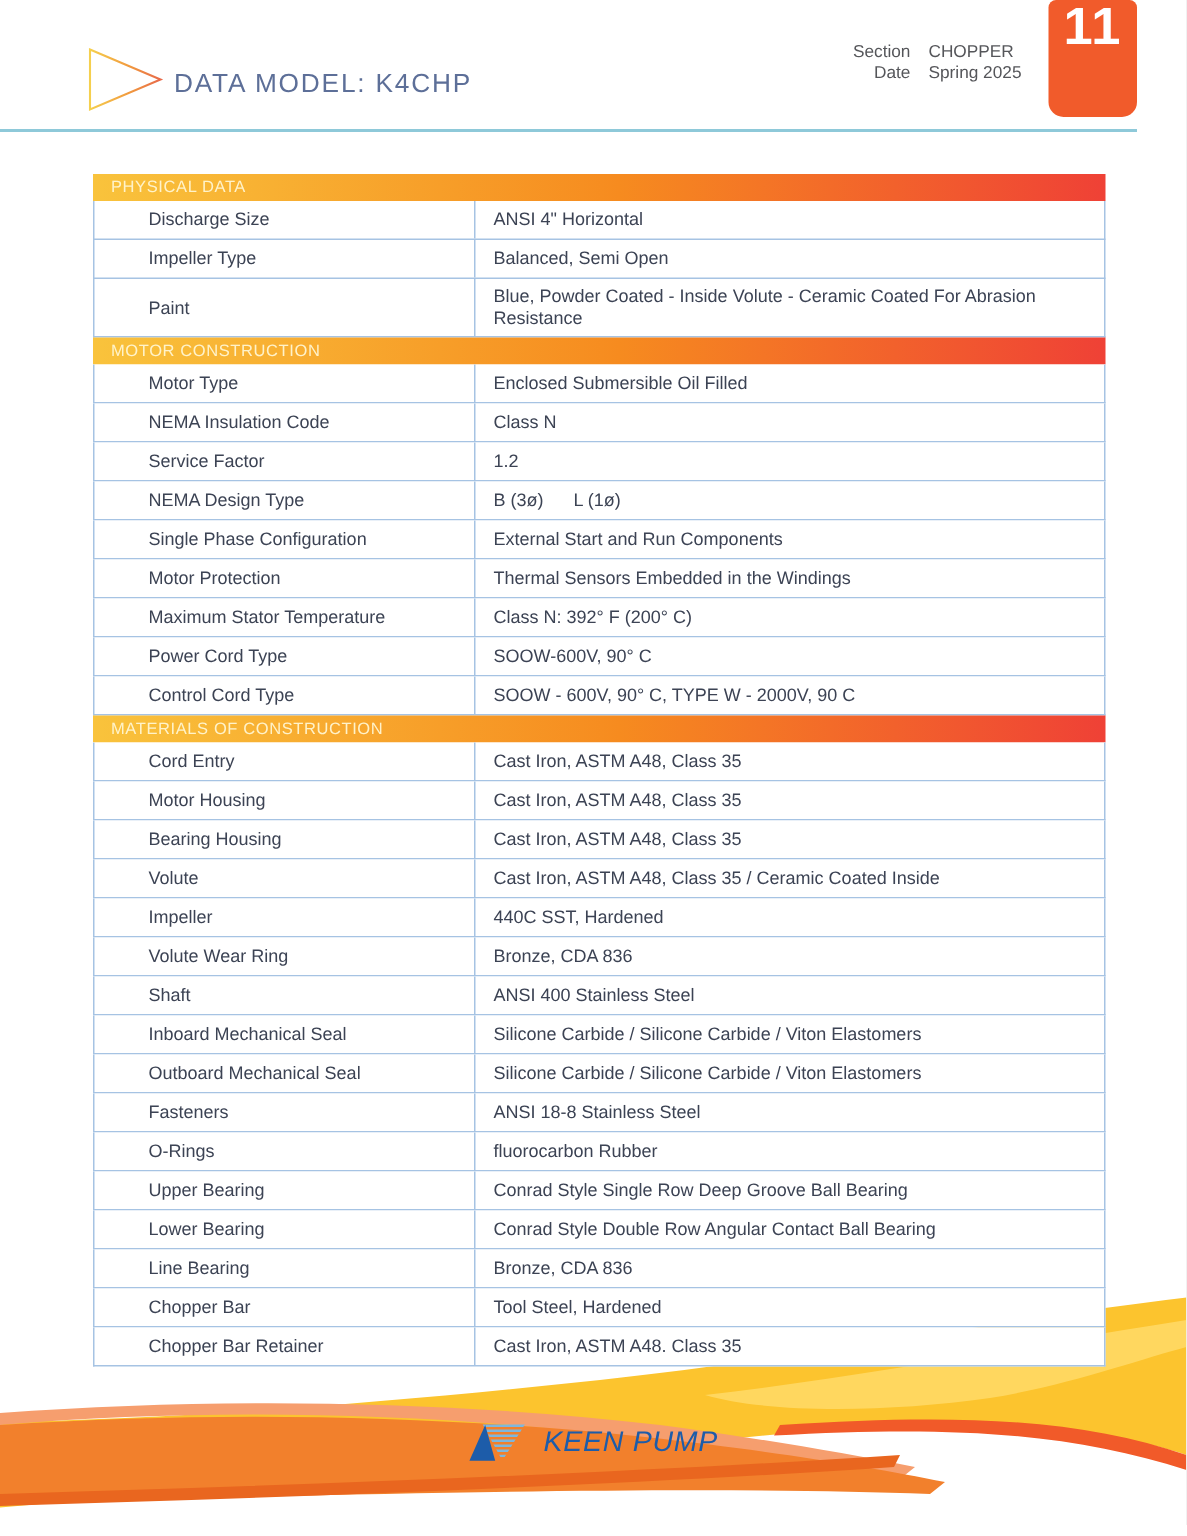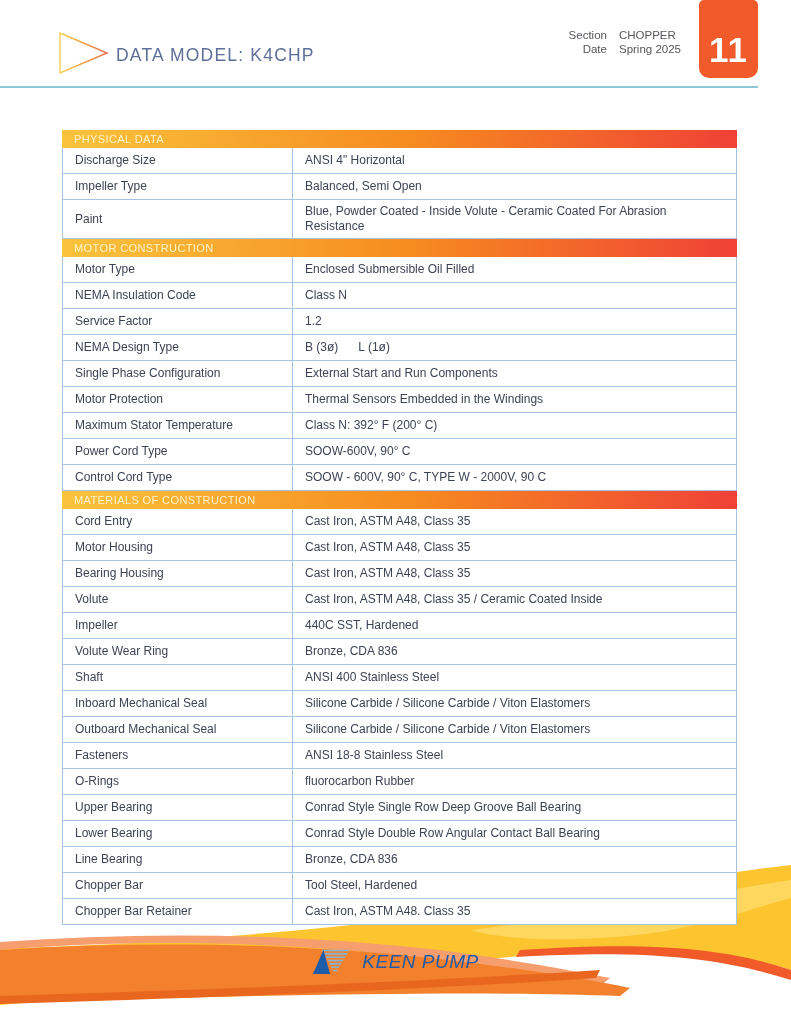--- a/index.html
+++ b/index.html
@@ -15,39 +15,39 @@
   }
   .hdr-meta{
     position:absolute;right:110px;top:29px;display:grid;
     grid-template-columns:auto auto;column-gap:12px;row-gap:2px;
     font-size:11.5px;color:#55565a;
   }
   .hdr-meta .m-label{text-align:right;}
   .page-tab{
     position:absolute;left:699px;top:0;width:59px;height:78px;
     background:#F15B2B;border-radius:5px 5px 10px 10px;
-    display:flex;align-items:flex-end;justify-content:center;
+    display:flex;justify-content:center;
   }
   .page-tab span{color:#ffffff;font-size:35px;font-weight:700;line-height:1;
     padding-bottom:11px;letter-spacing:1px;}
   .hdr-divider{
     position:absolute;left:0;top:86px;width:758px;height:2px;background:#8ec9d9;
   }
   
-  .spec-table{position:absolute;left:62px;top:130px;width:675px;z-index:3;}
+  .spec-table{position:absolute;left:62px;top:116px;width:675px;z-index:3;}
   .section-band{
     height:18px;line-height:18px;padding-left:12px;
     background:linear-gradient(90deg,#F9C33C 0%,#F68B1F 52%,#EF4136 100%);
     color:rgba(255,246,210,0.95);font-size:11px;letter-spacing:0.4px;
     font-weight:500;
   }
   .spec-row{
     display:grid;grid-template-columns:230px 1fr;background:#ffffff;
     border-left:1px solid #a6c3e3;border-right:1px solid #a6c3e3;
-    border-bottom:1px solid #a6c3e3;box-sizing:border-box;
+    border-bottom:1px solid #a6c3e3;box-sizing:border-box;padding-left:24px;
   }
   .spec-cell{
     min-height:25px;box-sizing:border-box;display:flex;align-items:center;
     padding:4px 12px;font-size:12px;line-height:15px;color:#3c4354;
   }
   .spec-cell.lab{border-right:1px solid #a6c3e3;}
   
   .wave{position:absolute;left:0;top:830px;width:791px;height:194px;z-index:1;}
   .footer-brand{
     position:absolute;left:0;top:948px;width:791px;display:flex;z-index:4;

